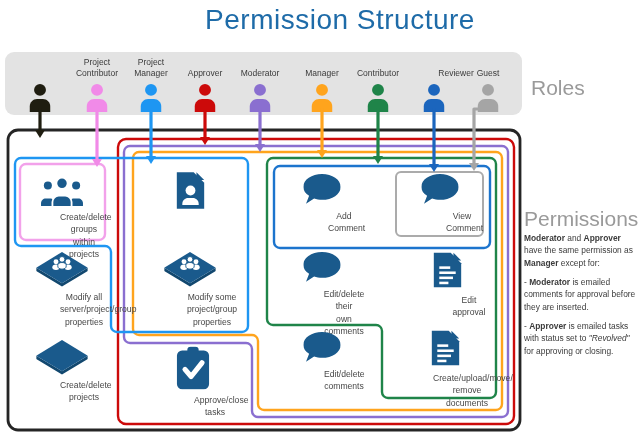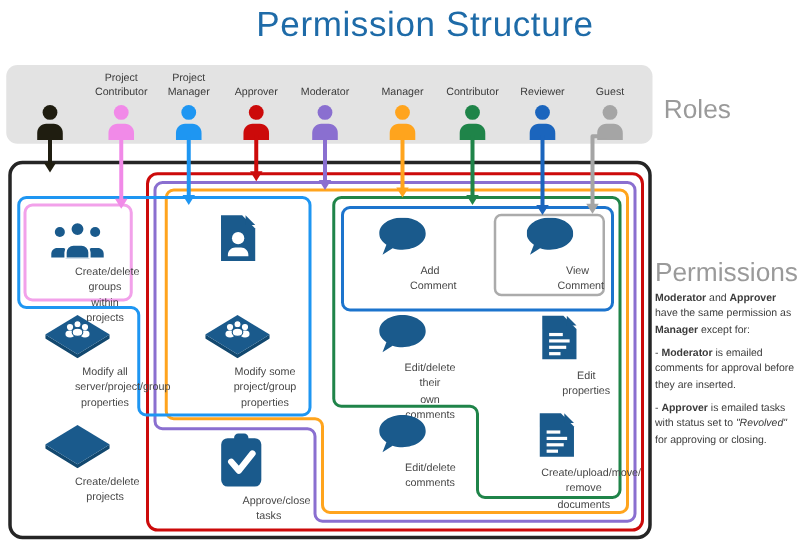--- a/index.html
+++ b/index.html
@@ -137,21 +137,21 @@
       <polygon points="469,163 479,163 474,171" fill="#a5a5a5"></polygon>
     </g>
   </svg>
 
   <div class="role-label" style="left:66px">Project Contributor</div>
   <div class="role-label" style="left:120px">Project Manager</div>
   <div class="role-label" style="left:174px">Approver</div>
   <div class="role-label" style="left:229px">Moderator</div>
   <div class="role-label" style="left:291px">Manager</div>
   <div class="role-label" style="left:347px">Contributor</div>
-  <div class="role-label" style="left:403px">Reviewer</div>
+  <div class="role-label" style="left:425px">Reviewer</div>
   <div class="role-label" style="left:457px">Guest</div>
 
   <div class="side-heading" style="left:531px;top:76px">Roles</div>
   <div class="side-heading" style="left:524px;top:207px">Permissions</div>
 
   <div class="item" style="left:16px;top:176px;width:92px">
     <svg class="icon" width="44" height="31" viewBox="0 0 48 34">
         <use href="#sym-people-group" fill="#1a5a8c"></use>
       </svg>
     <div class="ilabel">Create/delete groups
@@ -196,21 +196,21 @@
         <use href="#sym-bubble" fill="#1a5a8c"></use>
       </svg>
     <div class="ilabel">Edit/delete their
 own comments</div>
   </div>
   <div class="item" style="left:405px;top:250px;width:84px">
     <svg class="icon" width="31" height="40" viewBox="0 0 34 42">
         <use href="#sym-doc-lines" fill="#1a5a8c"></use>
       </svg>
     <div class="ilabel">Edit
-properties</div>
+approval</div>
   </div>
   <div class="item" style="left:16px;top:340px;width:92px">
     <svg class="icon" width="52" height="35" viewBox="0 0 56 38">
         <use href="#sym-board" fill="#1a5a8c"></use>
       </svg>
     <div class="ilabel">Create/delete
 projects</div>
   </div>
   <div class="item" style="left:150px;top:346px;width:86px">
     <svg class="icon" width="34" height="44" viewBox="0 0 36 46">

